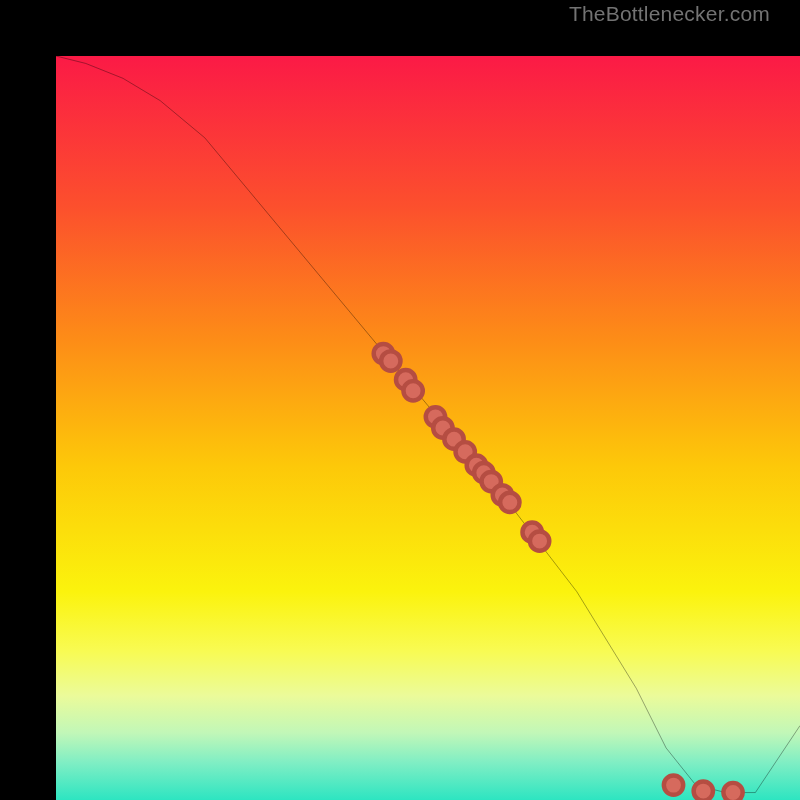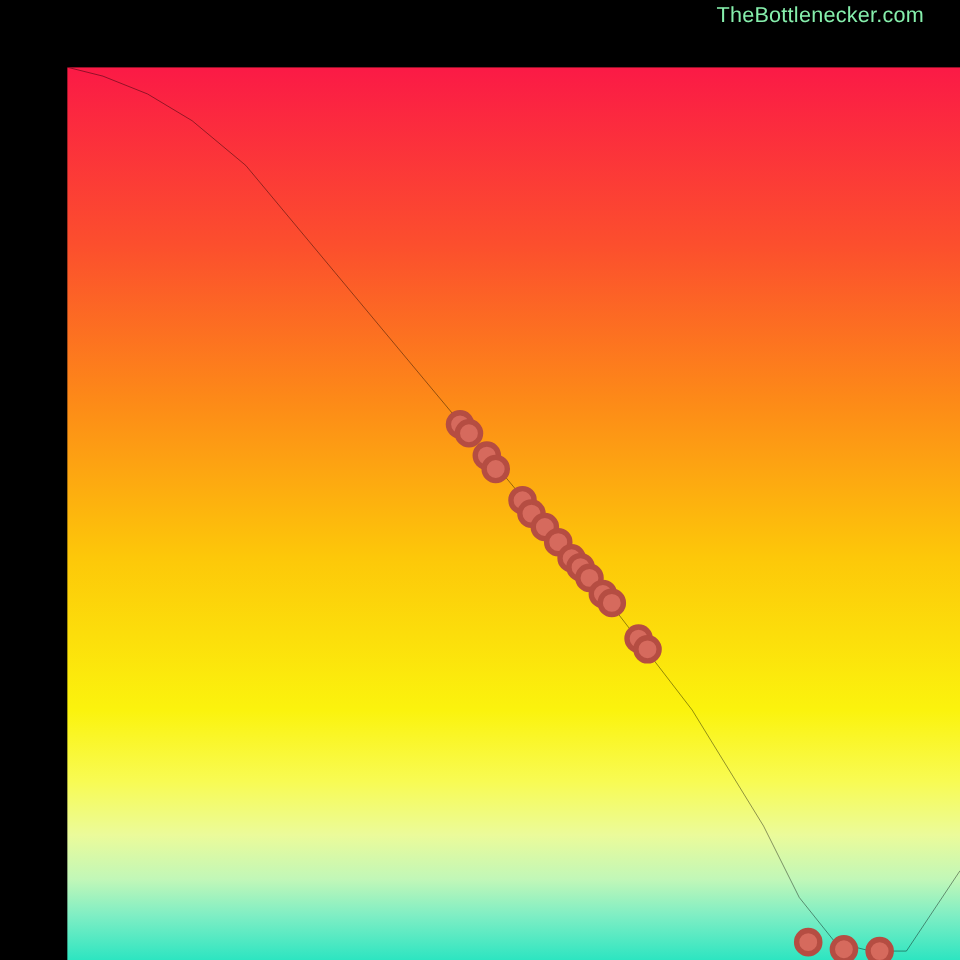--- a/index.html
+++ b/index.html
@@ -41,22 +41,22 @@
       #ebfb9a 86%,
       #c1f7b8 91%,
       #7feec4 95%,
       #2de5c1 100%
     );
   }
   .watermark {
     position: absolute;
     top: 2px;
     right: 30px;
-    color: #86efac;
-    font-size: 18px;
+    color: #737373;
+    font-size: 21px;
     font-weight: 500;
     letter-spacing: 0.2px;
     z-index: 5;
   }
   svg.curve {
     position: absolute;
     inset: 0;
     z-index: 3;
   }
   .dot {

